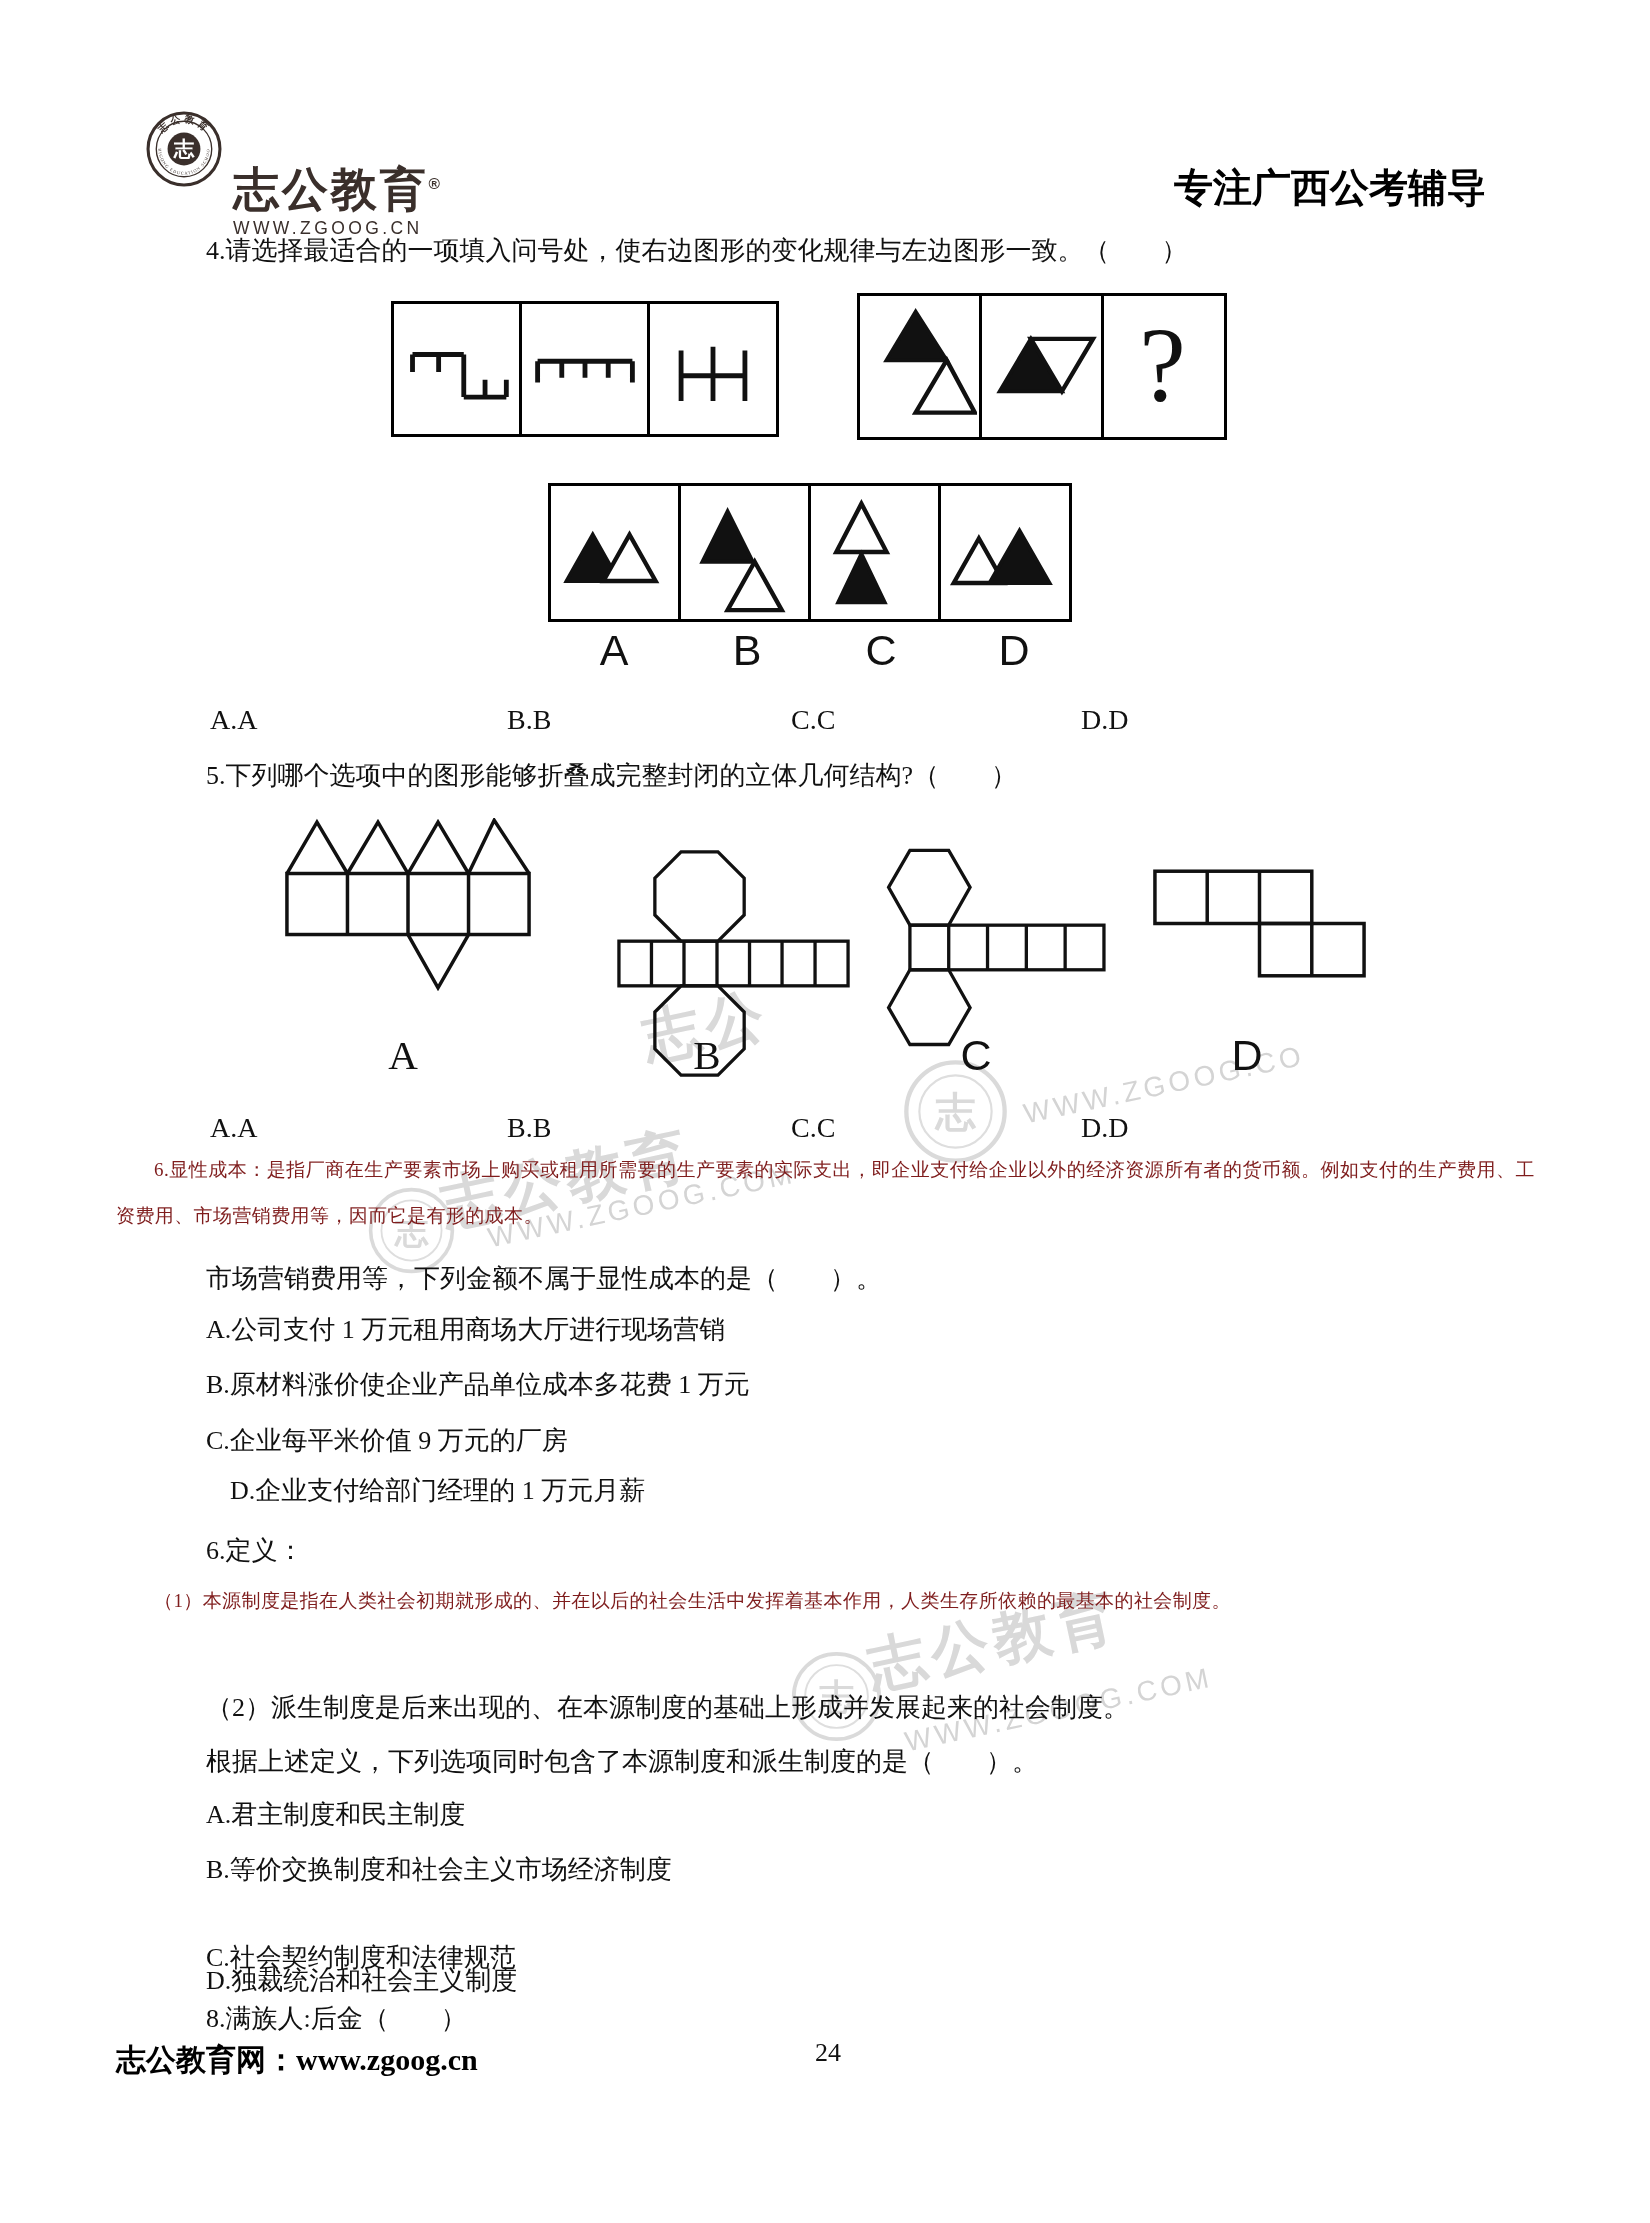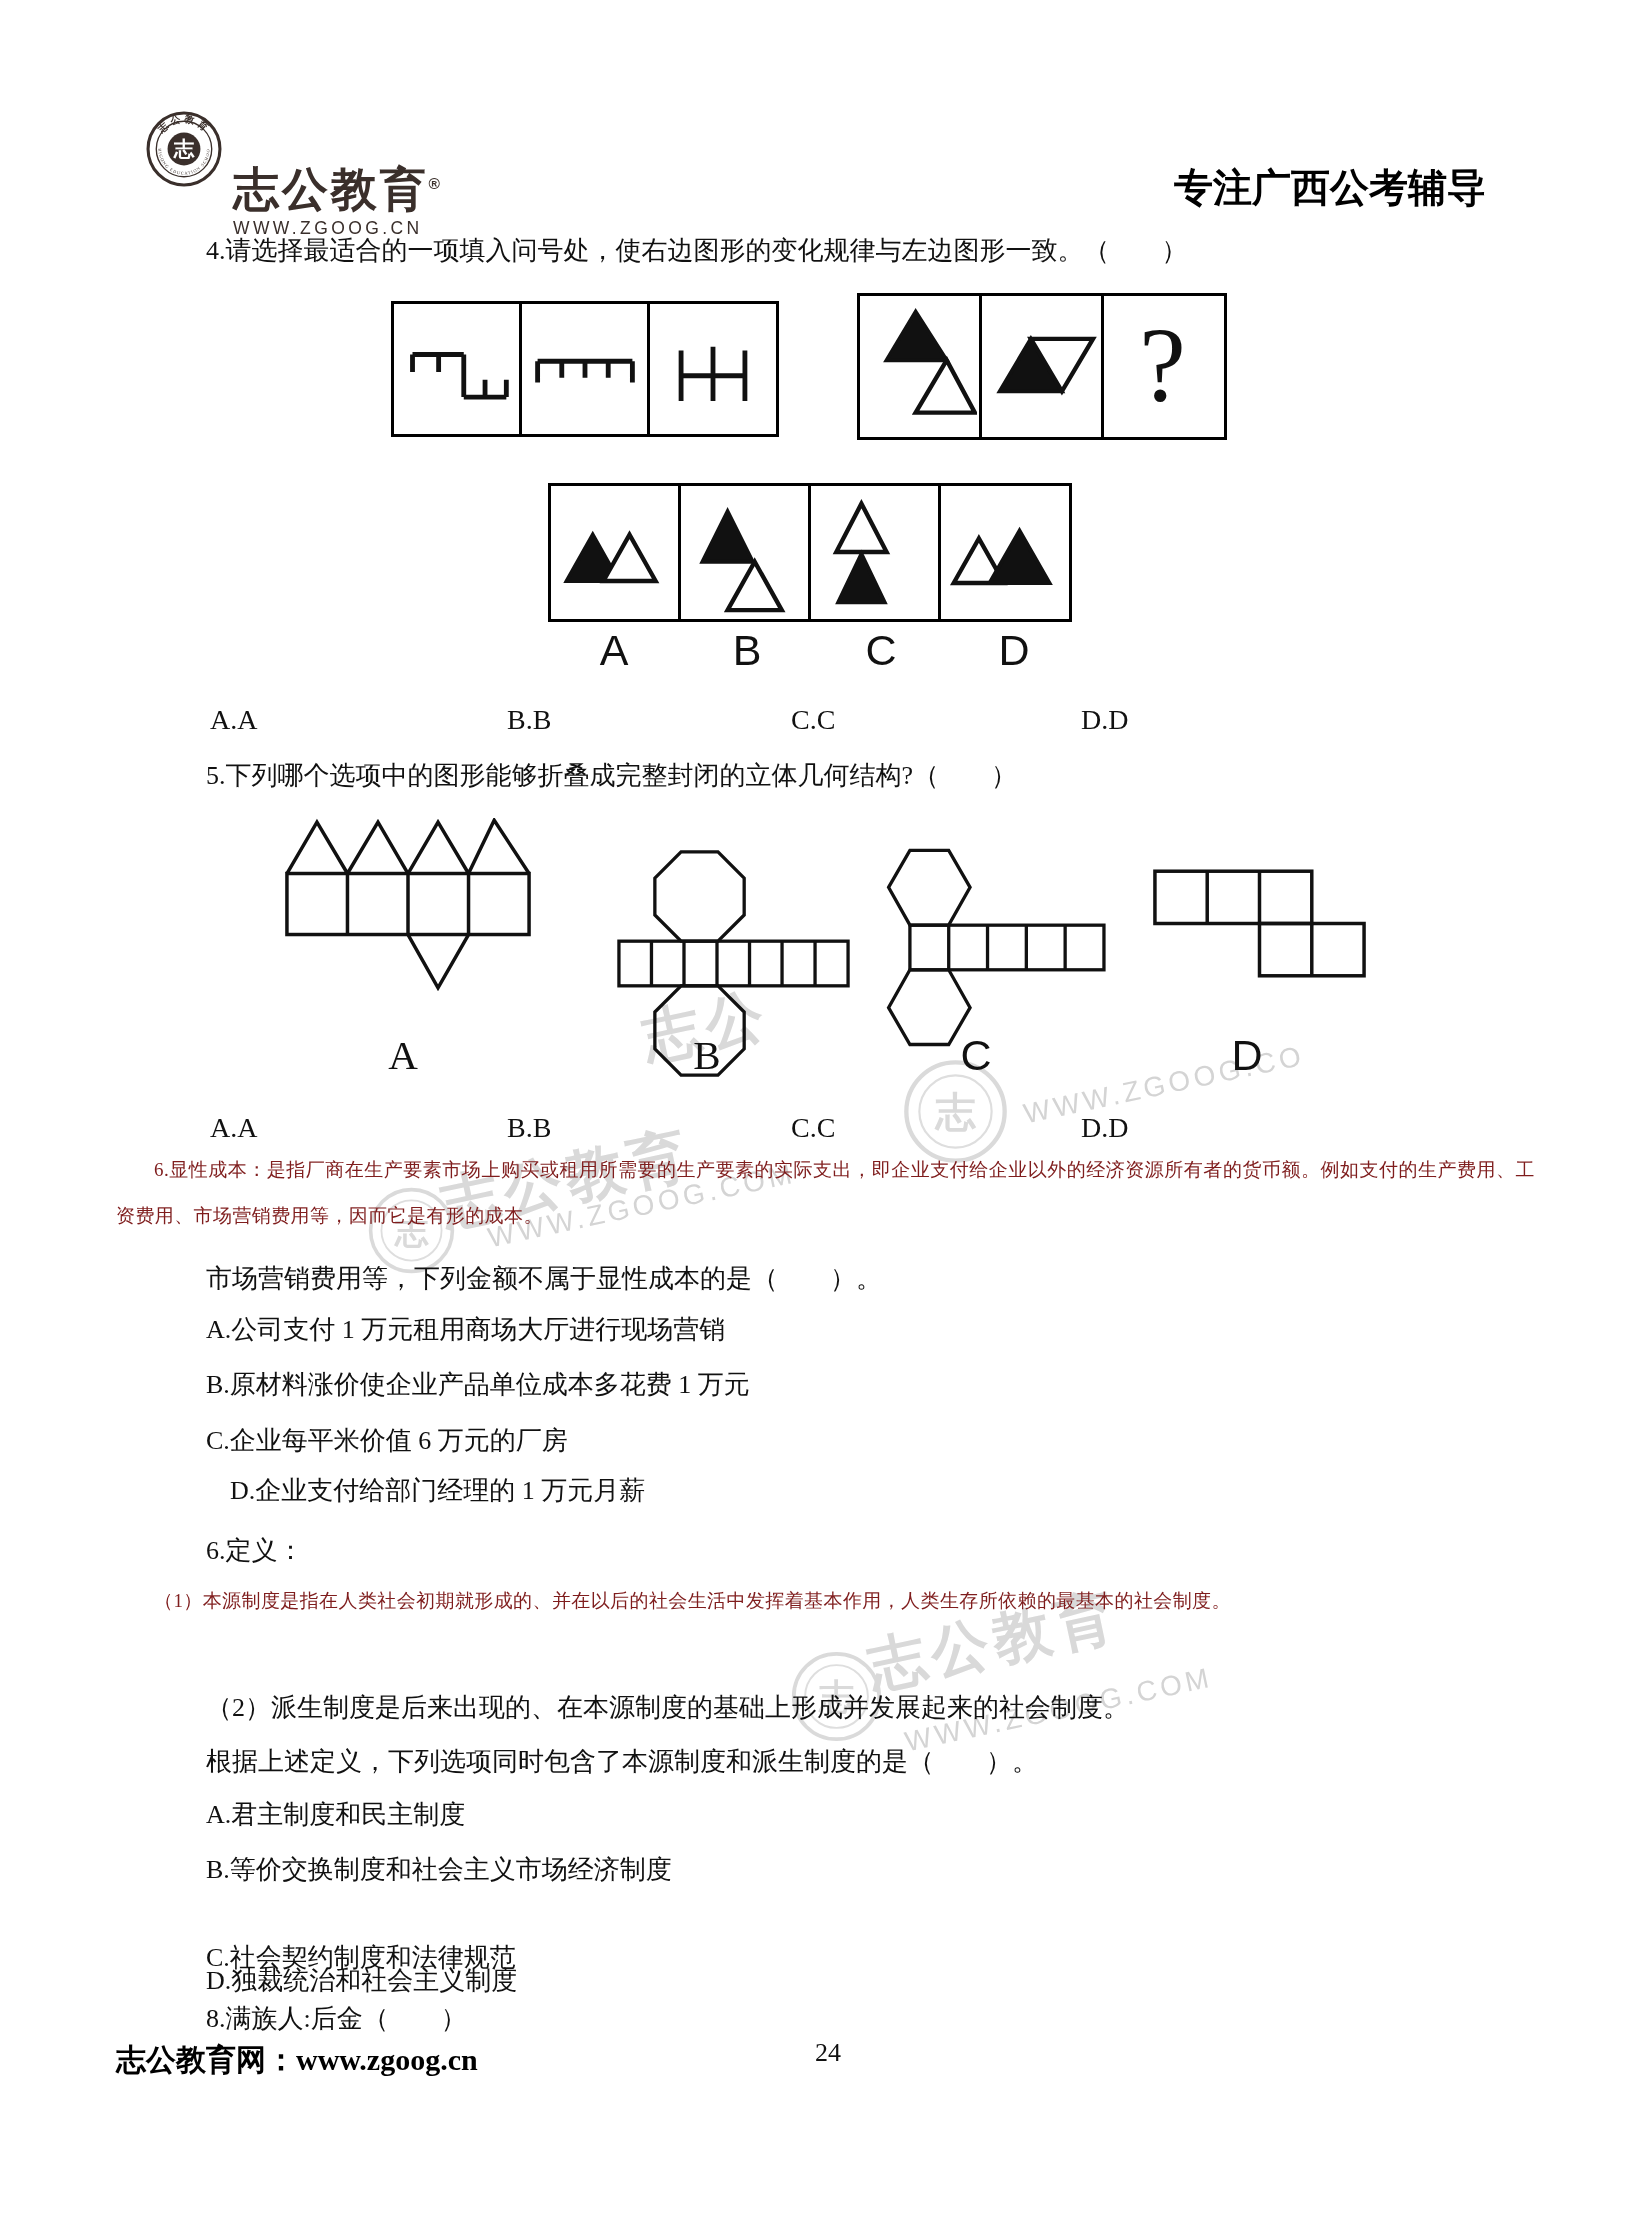--- a/index.html
+++ b/index.html
@@ -228,21 +228,21 @@
       <span style="left:210px;top:1112px;">A.A</span>
       <span style="left:507px;top:1112px;">B.B</span>
       <span style="left:791px;top:1112px;">C.C</span>
       <span style="left:1081px;top:1112px;">D.D</span>
     </div>
 
     <div class="para" style="left:116px;top:1147px;">6.显性成本：是指厂商在生产要素市场上购买或租用所需要的生产要素的实际支出，即企业支付给企业以外的经济资源所有者的货币额。例如支付的生产费用、工资费用、市场营销费用等，因而它是有形的成本。</div>
     <div class="txt" style="left:206px;top:1261px;">市场营销费用等，下列金额不属于显性成本的是（　　）。</div>
     <div class="txt" style="left:206px;top:1312px;">A.公司支付 1 万元租用商场大厅进行现场营销</div>
     <div class="txt" style="left:206px;top:1367px;">B.原材料涨价使企业产品单位成本多花费 1 万元</div>
-    <div class="txt" style="left:206px;top:1423px;">C.企业每平米价值 6 万元的厂房</div>
+    <div class="txt" style="left:206px;top:1423px;">C.企业每平米价值 9 万元的厂房</div>
     <div class="txt" style="left:206px;top:1473px;margin-left:24px;">D.企业支付给部门经理的 1 万元月薪</div>
 
     <div class="txt" style="left:206px;top:1533px;">6.定义：</div>
     <div class="para" style="left:116px;top:1578px;">（1）本源制度是指在人类社会初期就形成的、并在以后的社会生活中发挥着基本作用，人类生存所依赖的最基本的社会制度。</div>
     <div class="txt" style="left:206px;top:1690px;">（2）派生制度是后来出现的、在本源制度的基础上形成并发展起来的社会制度。</div>
     <div class="txt" style="left:206px;top:1744px;">根据上述定义，下列选项同时包含了本源制度和派生制度的是（　　）。</div>
     <div class="txt" style="left:206px;top:1797px;">A.君主制度和民主制度</div>
     <div class="txt" style="left:206px;top:1852px;">B.等价交换制度和社会主义市场经济制度</div>
     <div class="txt" style="left:206px;top:1908px;margin-top:32px;">C.社会契约制度和法律规范</div>
     <div class="txt" style="left:206px;top:1963px;">D.独裁统治和社会主义制度</div>

